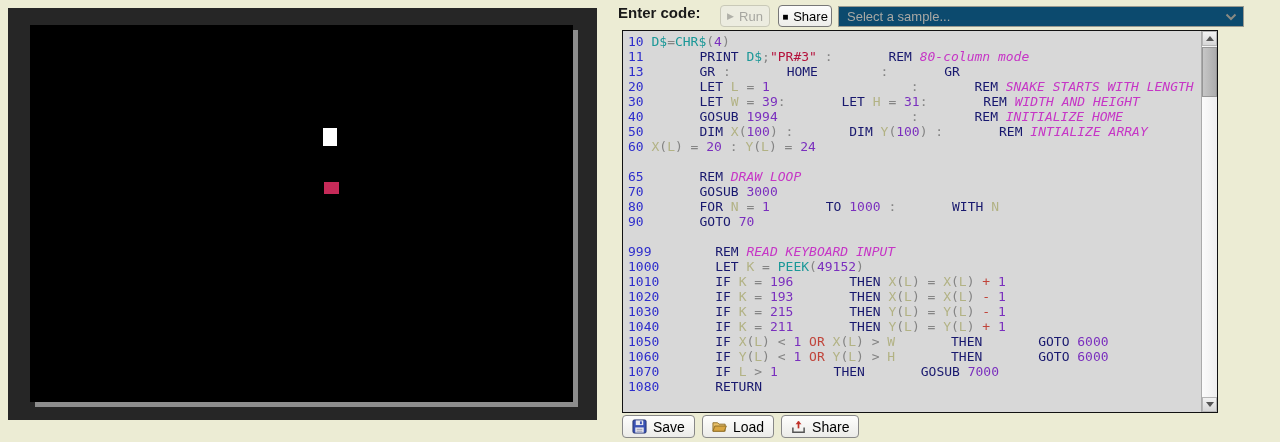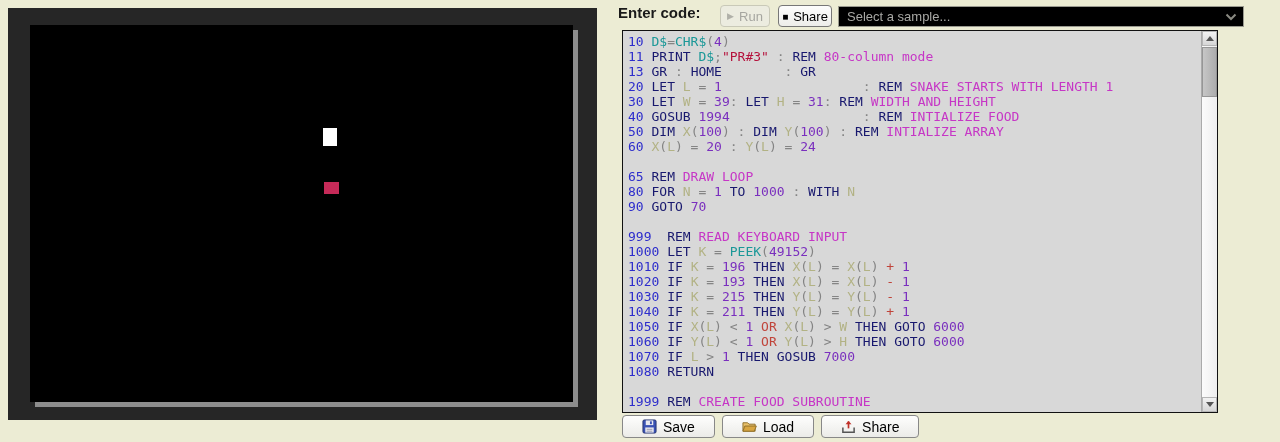--- a/index.html
+++ b/index.html
@@ -39,49 +39,49 @@
   .btn-run {
     left:720px; width:50px;
     border-color:#c9c9b8; background:#ecece0; color:#a6a6a0; cursor:default;
   }
   .run-glyph { font-size:9px; color:#b0b0a8; }
   .btn-stop { left:778px; width:54px; }
   .stop-glyph { font-size:10px; color:#000; }
 
   .sample-select {
     position:absolute; left:838px; top:6px; width:406px; height:21px;
-    background:#000000; border:1px solid #9a9a90;
+    background:#0c4a6e; border:1px solid #9a9a90;
     display:flex; align-items:center; justify-content:space-between;
     padding:0 6px 0 8px; cursor:pointer;
   }
   .sample-select .placeholder { font-size:13px; color:#a8a8a4; }
 
   
   .editor {
     position:absolute; left:622px; top:30px; width:596px; height:383px;
     border:1px solid #111; background:#d8d8d8;
   }
   .code {
     position:absolute; left:0; top:0; right:16px; bottom:0;
     padding:3px 0 0 5px; overflow:hidden;
   }
   .code-line {
     height:15px; white-space:pre;
     font-family:"DejaVu Sans Mono", monospace;
     font-size:13px; line-height:15px;
   }
   .tok-ln  { color:var(--tok-ln); }
-  .tok-kw  { color:var(--tok-kw); }
+  .tok-kw  { color:var(--tok-kw);margin-left:48px; }
   .tok-fn  { color:var(--tok-fn); }
   .tok-var { color:var(--tok-var); }
   .tok-num { color:var(--tok-num); }
   .tok-op  { color:var(--tok-op); }
   .tok-pm  { color:var(--tok-pm); }
   .tok-str { color:var(--tok-str); }
-  .tok-com { color:var(--tok-com); }
+  .tok-com { color:var(--tok-com); font-style:italic; }
 
   .scrollbar {
     position:absolute; right:0; top:0; bottom:0; width:16px;
     background:linear-gradient(90deg,#fbfbfb,#eeeeee);
     border-left:1px solid #aaa;
     display:flex; flex-direction:column;
   }
   .sb-btn {
     height:15px; background:linear-gradient(#f2f2f2,#d6d6d6);
     border:1px solid #b5b5b5;
@@ -96,21 +96,21 @@
   }
   .tri-up   { width:0; height:0; border-left:4px solid transparent; border-right:4px solid transparent; border-bottom:5px solid #555; }
   .tri-down { width:0; height:0; border-left:4px solid transparent; border-right:4px solid transparent; border-top:5px solid #555; }
 
   
   .actions {
     position:absolute; left:622px; top:415px;
     display:flex; gap:7px;
   }
   .action-btn {
-    height:23px; padding:0 19px;
+    height:23px; padding:0 9px;
     border:1px solid #888; border-radius:4px;
     background:linear-gradient(#fefefd,#ebebe8);
     font-size:14px; color:#000;
     display:flex; align-items:center; gap:6px; cursor:pointer;
   }
   .icon16 { width:15px; height:15px; display:block; }
 </style>
 </head>
 <body>
 
@@ -140,25 +140,26 @@
   </svg>
 </div>
 
 <div class="editor">
   <div class="code">
       <div class="code-line"><span class="tok-ln">10 </span><span class="tok-fn">D$</span><span class="tok-op">=</span><span class="tok-fn">CHR$</span><span class="tok-op">(</span><span class="tok-num">4</span><span class="tok-op">)</span></div>
       <div class="code-line"><span class="tok-ln">11 </span><span class="tok-kw">PRINT </span><span class="tok-fn">D$</span><span class="tok-op">;</span><span class="tok-str">"PR#3"</span><span class="tok-op"> : </span><span class="tok-kw">REM </span><span class="tok-com">80-column mode</span></div>
       <div class="code-line"><span class="tok-ln">13 </span><span class="tok-kw">GR</span><span class="tok-op"> : </span><span class="tok-kw">HOME</span><span class="tok-op">        : </span><span class="tok-kw">GR</span></div>
       <div class="code-line"><span class="tok-ln">20 </span><span class="tok-kw">LET </span><span class="tok-var">L</span><span class="tok-op"> = </span><span class="tok-num">1</span><span class="tok-op">                  : </span><span class="tok-kw">REM </span><span class="tok-com">SNAKE STARTS WITH LENGTH 1</span></div>
       <div class="code-line"><span class="tok-ln">30 </span><span class="tok-kw">LET </span><span class="tok-var">W</span><span class="tok-op"> = </span><span class="tok-num">39</span><span class="tok-op">: </span><span class="tok-kw">LET </span><span class="tok-var">H</span><span class="tok-op"> = </span><span class="tok-num">31</span><span class="tok-op">: </span><span class="tok-kw">REM </span><span class="tok-com">WIDTH AND HEIGHT</span></div>
-      <div class="code-line"><span class="tok-ln">40 </span><span class="tok-kw">GOSUB </span><span class="tok-num">1994</span><span class="tok-op">                 : </span><span class="tok-kw">REM </span><span class="tok-com">INTIALIZE FOOD</span></div>
+      <div class="code-line"><span class="tok-ln">40 </span><span class="tok-kw">GOSUB </span><span class="tok-num">1994</span><span class="tok-op">                 : </span><span class="tok-kw">REM </span><span class="tok-com">INITIALIZE HOME</span></div>
       <div class="code-line"><span class="tok-ln">50 </span><span class="tok-kw">DIM </span><span class="tok-var">X</span><span class="tok-op">(</span><span class="tok-num">100</span><span class="tok-op">) : </span><span class="tok-kw">DIM </span><span class="tok-var">Y</span><span class="tok-op">(</span><span class="tok-num">100</span><span class="tok-op">) : </span><span class="tok-kw">REM </span><span class="tok-com">INTIALIZE ARRAY</span></div>
       <div class="code-line"><span class="tok-ln">60 </span><span class="tok-var">X</span><span class="tok-op">(</span><span class="tok-var">L</span><span class="tok-op">) = </span><span class="tok-num">20</span><span class="tok-op"> : </span><span class="tok-var">Y</span><span class="tok-op">(</span><span class="tok-var">L</span><span class="tok-op">) = </span><span class="tok-num">24</span></div>
       <div class="code-line">&nbsp;</div>
       <div class="code-line"><span class="tok-ln">65 </span><span class="tok-kw">REM </span><span class="tok-com">DRAW LOOP</span></div>
+      <div class="code-line"><span class="tok-ln">70 </span><span class="tok-kw">GOSUB </span><span class="tok-num">3000</span></div>
       <div class="code-line"><span class="tok-ln">80 </span><span class="tok-kw">FOR </span><span class="tok-var">N</span><span class="tok-op"> = </span><span class="tok-num">1</span><span class="tok-kw"> TO </span><span class="tok-num">1000</span><span class="tok-op"> : </span><span class="tok-kw">WITH </span><span class="tok-var">N</span></div>
       <div class="code-line"><span class="tok-ln">90 </span><span class="tok-kw">GOTO </span><span class="tok-num">70</span></div>
       <div class="code-line">&nbsp;</div>
       <div class="code-line"><span class="tok-ln">999  </span><span class="tok-kw">REM </span><span class="tok-com">READ KEYBOARD INPUT</span></div>
       <div class="code-line"><span class="tok-ln">1000 </span><span class="tok-kw">LET </span><span class="tok-var">K</span><span class="tok-op"> = </span><span class="tok-fn">PEEK</span><span class="tok-op">(</span><span class="tok-num">49152</span><span class="tok-op">)</span></div>
       <div class="code-line"><span class="tok-ln">1010 </span><span class="tok-kw">IF </span><span class="tok-var">K</span><span class="tok-op"> = </span><span class="tok-num">196</span><span class="tok-kw"> THEN </span><span class="tok-var">X</span><span class="tok-op">(</span><span class="tok-var">L</span><span class="tok-op">) = </span><span class="tok-var">X</span><span class="tok-op">(</span><span class="tok-var">L</span><span class="tok-op">)</span><span class="tok-pm"> + </span><span class="tok-num">1</span></div>
       <div class="code-line"><span class="tok-ln">1020 </span><span class="tok-kw">IF </span><span class="tok-var">K</span><span class="tok-op"> = </span><span class="tok-num">193</span><span class="tok-kw"> THEN </span><span class="tok-var">X</span><span class="tok-op">(</span><span class="tok-var">L</span><span class="tok-op">) = </span><span class="tok-var">X</span><span class="tok-op">(</span><span class="tok-var">L</span><span class="tok-op">)</span><span class="tok-pm"> - </span><span class="tok-num">1</span></div>
       <div class="code-line"><span class="tok-ln">1030 </span><span class="tok-kw">IF </span><span class="tok-var">K</span><span class="tok-op"> = </span><span class="tok-num">215</span><span class="tok-kw"> THEN </span><span class="tok-var">Y</span><span class="tok-op">(</span><span class="tok-var">L</span><span class="tok-op">) = </span><span class="tok-var">Y</span><span class="tok-op">(</span><span class="tok-var">L</span><span class="tok-op">)</span><span class="tok-pm"> - </span><span class="tok-num">1</span></div>
       <div class="code-line"><span class="tok-ln">1040 </span><span class="tok-kw">IF </span><span class="tok-var">K</span><span class="tok-op"> = </span><span class="tok-num">211</span><span class="tok-kw"> THEN </span><span class="tok-var">Y</span><span class="tok-op">(</span><span class="tok-var">L</span><span class="tok-op">) = </span><span class="tok-var">Y</span><span class="tok-op">(</span><span class="tok-var">L</span><span class="tok-op">)</span><span class="tok-pm"> + </span><span class="tok-num">1</span></div>
       <div class="code-line"><span class="tok-ln">1050 </span><span class="tok-kw">IF </span><span class="tok-var">X</span><span class="tok-op">(</span><span class="tok-var">L</span><span class="tok-op">) &lt; </span><span class="tok-num">1</span><span class="tok-pm"> OR </span><span class="tok-var">X</span><span class="tok-op">(</span><span class="tok-var">L</span><span class="tok-op">) &gt; </span><span class="tok-var">W</span><span class="tok-kw"> THEN </span><span class="tok-kw">GOTO </span><span class="tok-num">6000</span></div>

